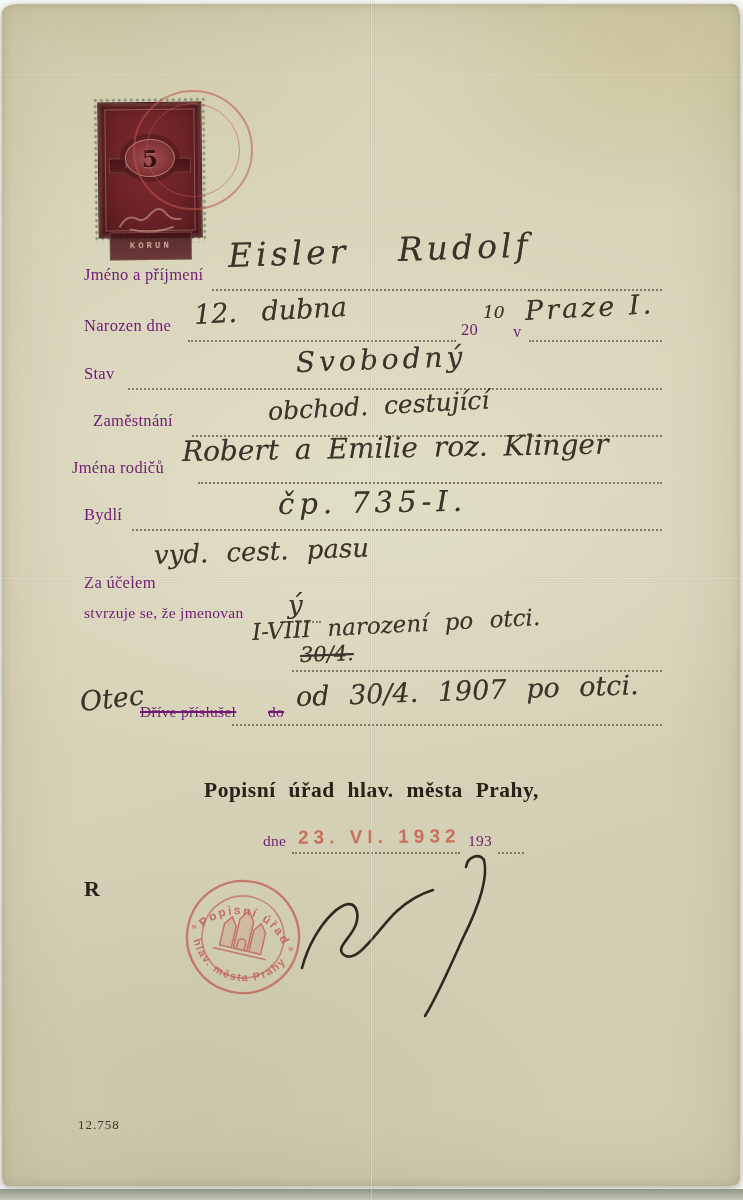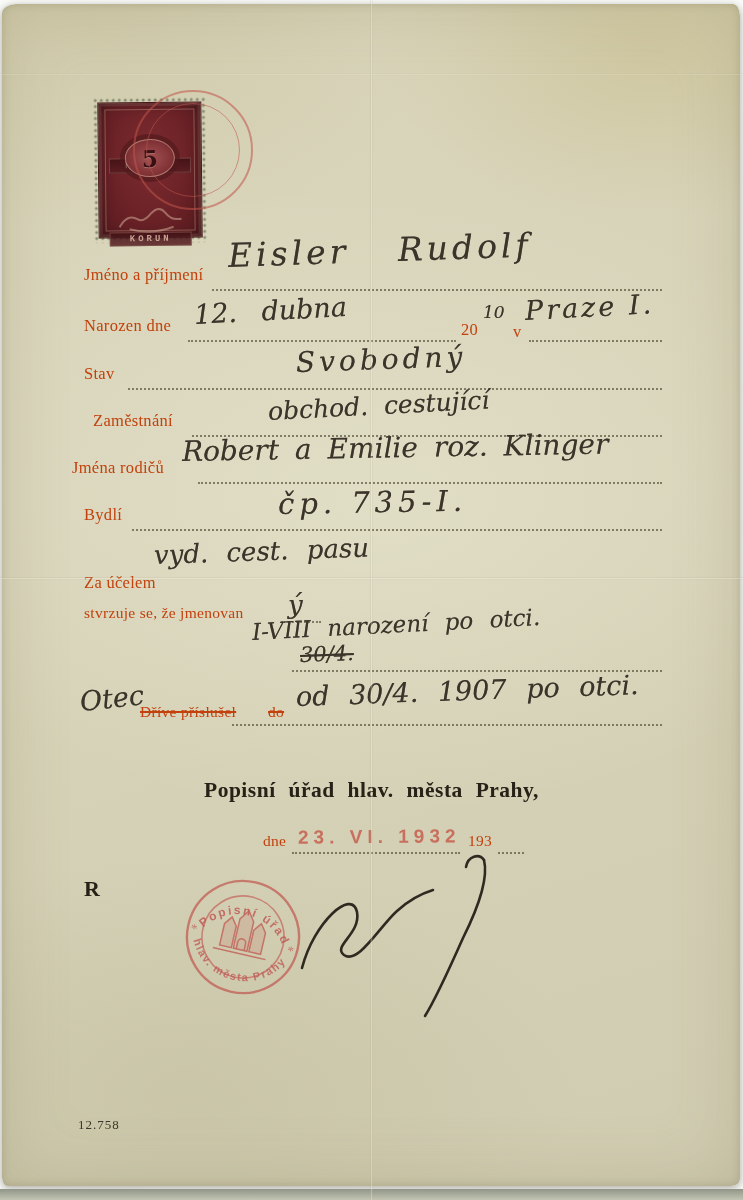--- a/index.html
+++ b/index.html
@@ -14,21 +14,21 @@
       radial-gradient(ellipse 560px 340px at 25% 92%, rgba(178,173,138,.28), transparent 70%),
       linear-gradient(163deg,#dad6bc 0%,#d7d3b8 45%,#d0ccb1 100%);
     border-radius:14px 7px 9px 5px / 9px 12px 7px 9px;
     box-shadow:0 2px 9px rgba(40,40,30,.4), inset 0 0 70px rgba(115,105,62,.20), inset 0 0 8px rgba(100,92,55,.25);}
   .crease{position:absolute;pointer-events:none;z-index:9;}
   .crease-v{top:0;bottom:0;width:3px;background:linear-gradient(90deg,rgba(105,96,60,.16),rgba(255,255,243,.28),rgba(105,96,60,.12));}
   .crease-h{left:0;right:0;height:3px;background:linear-gradient(rgba(105,96,60,.15),rgba(255,255,243,.25),rgba(105,96,60,.10));}
   .scan-strip{position:absolute;left:0;right:0;bottom:0;height:11px;
     background:linear-gradient(#8f9588,#c3c5b3);z-index:1;}
   
-  .lbl{position:absolute;color:#c2410c;font-size:16.5px;letter-spacing:.3px;white-space:nowrap;z-index:4;}
+  .lbl{position:absolute;color:#701a75;font-size:16.5px;letter-spacing:.3px;white-space:nowrap;z-index:4;}
   .lbl-sm{font-size:15.5px;}
   .lbl-bold{font-family:"Liberation Sans",sans-serif;font-weight:700;font-size:20.5px;letter-spacing:.4px;color:#221f17;}
   .struck{text-decoration:line-through;text-decoration-thickness:2px;}
   .dots{position:absolute;height:0;border-bottom:2px dotted rgba(72,64,44,.62);z-index:3;}
   .heading{position:absolute;left:0;width:743px;text-align:center;font-weight:700;
            font-size:21.5px;word-spacing:7px;letter-spacing:.5px;color:#262217;z-index:4;}
   
   .hw{position:absolute;font-family:"DejaVu Serif",serif;font-style:italic;color:#3a342a;
       white-space:nowrap;z-index:5;transform-origin:left center;
       text-shadow:0 0 .6px rgba(58,52,42,.55);}
@@ -40,21 +40,21 @@
      background-size:6px 6px;}
   #revstamp .body{position:absolute;inset:0;border:1px solid #471519;
      background:radial-gradient(ellipse at 50% 40%, #7c2c30 0%, #6b2227 55%, #551a1e 100%);
      box-shadow:inset 0 0 0 3px rgba(216,212,190,.12), inset 0 0 14px rgba(0,0,0,.4);}
   #revstamp .frame{position:absolute;inset:6px;border:1px solid rgba(208,174,152,.40);}
   #revstamp .ribbon{position:absolute;left:10px;right:10px;text-align:center;
      font-family:Liberation Mono, monospace;font-weight:700;color:#c9a193;
      background:linear-gradient(rgba(62,16,20,.85),rgba(88,28,32,.85));
      border:1px solid rgba(200,160,140,.3);margin-top:43px;}
   #revstamp .r-top{top:12px;font-size:10px;letter-spacing:4px;padding:1px 0;}
-  #revstamp .r-mid{top:86px;font-size:9px;letter-spacing:3px;padding:1px 0;}
+  #revstamp .r-mid{top:86px;font-size:9px;letter-spacing:3px;padding:8px 0;}
   #revstamp .disc{position:absolute;left:50%;top:36px;transform:translateX(-50%);
      width:48px;height:36px;border-radius:50%;
      background:radial-gradient(#a25252 0%,#7c2d31 75%);
      border:1.5px solid rgba(214,182,162,.55);box-shadow:0 0 0 5px rgba(80,24,28,.65);
      display:flex;align-items:center;justify-content:center;}
   #revstamp .disc span{font-family:"DejaVu Serif",serif;font-weight:700;font-size:23px;color:#380f13;
      text-shadow:0 1px 0 rgba(222,186,166,.35);}
   
   .cancel{position:absolute;left:133px;top:90px;width:120px;height:120px;z-index:7;opacity:.55;}
   .cancel .c1,.cancel .c2{position:absolute;border-radius:50%;border:2.5px solid #c0554c;}

